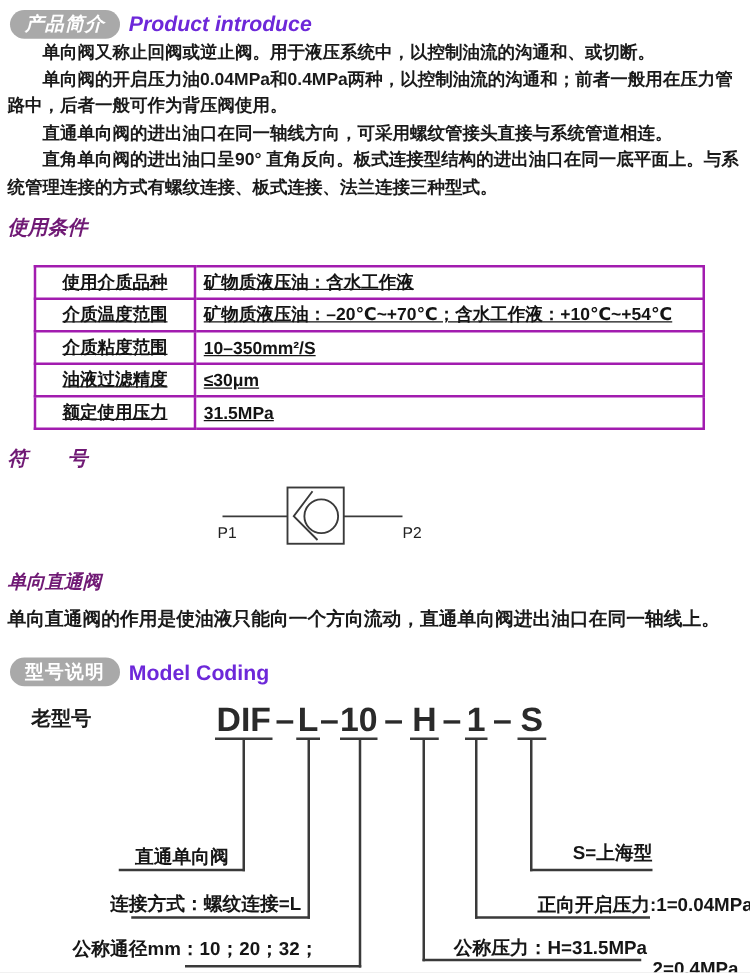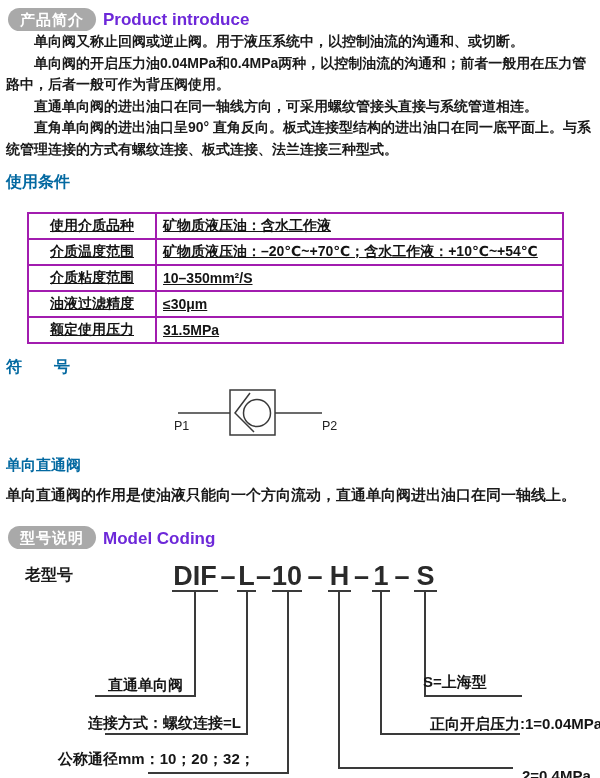--- a/index.html
+++ b/index.html
@@ -12,21 +12,21 @@
   .badge-row{position:absolute;left:8px;display:flex;align-items:center;gap:7px;}
   .pill{
     background:#a9a9a9;color:#ffffff;font-size:15px;font-weight:bold;
     padding:3px 12px;border-radius:13px;letter-spacing:1px;line-height:17px;
   }
   .en-title{font-size:17px;font-weight:600;color:#6d28d9;}
   
   .intro{position:absolute;left:6px;right:5px;top:31px;font-size:14px;line-height:21.5px;font-weight:600;}
   .intro p{margin:0;text-indent:2em;}
   
-  .sec-heading{position:absolute;left:6px;font-size:16px;font-weight:bold;color:#0369a1;}
+  .sec-heading{position:absolute;left:6px;font-size:16px;font-weight:bold;color:#701a75;font-style:italic;}
   
   .cond-table{
     position:absolute;left:27px;top:212px;width:537px;border-collapse:collapse;
     font-size:14px;font-weight:600;color:#141414;
   }
   .cond-table td{border:2px solid #a21caf;height:24px;padding:0;text-decoration:underline;}
   .cond-table td.c1{width:126px;text-align:center;}
   .cond-table td.c2{padding-left:6px;text-align:left;}
   
   .symbol-wrap{position:absolute;left:170px;top:382px;width:175px;height:56px;}
@@ -44,21 +44,21 @@
   }
   .vline{position:absolute;width:2px;background:#3a3a3a;}
   .hline{position:absolute;height:2px;background:#3a3a3a;}
   .diag-label{position:absolute;font-size:15px;font-weight:600;color:#161616;white-space:nowrap;}
 </style>
 </head>
 <body>
 
 <div class="page">
 
-  <div class="badge-row" style="top:8px;">
+  <div class="badge-row" style="top:8px;font-style:italic;">
     <span class="pill">产品简介</span>
     <span class="en-title">Product introduce</span>
   </div>
 
   <div class="intro">
     <p>单向阀又称止回阀或逆止阀。用于液压系统中，以控制油流的沟通和、或切断。</p>
     <p>单向阀的开启压力油0.04MPa和0.4MPa两种，以控制油流的沟通和；前者一般用在压力管路中，后者一般可作为背压阀使用。</p>
     <p>直通单向阀的进出油口在同一轴线方向，可采用螺纹管接头直接与系统管道相连。</p>
     <p>直角单向阀的进出油口呈90° 直角反向。板式连接型结构的进出油口在同一底平面上。与系统管理连接的方式有螺纹连接、板式连接、法兰连接三种型式。</p>
   </div>
@@ -136,17 +136,18 @@
   <div class="hline" style="left:95px;top:695px;width:101px;"></div>
   <div class="hline" style="left:105px;top:733px;width:143px;"></div>
   <div class="hline" style="left:148px;top:772px;width:141px;"></div>
   <div class="hline" style="left:338px;top:767px;width:175px;"></div>
   <div class="hline" style="left:380px;top:733px;width:140px;"></div>
   <div class="hline" style="left:424px;top:695px;width:98px;"></div>
 
   <div class="diag-label" style="left:95px;top:676px;width:101px;text-align:center;">直通单向阀</div>
   <div class="diag-label" style="left:88px;top:714px;">连接方式：螺纹连接=L</div>
   <div class="diag-label" style="left:58px;top:750px;">公称通径mm：10；20；32；</div>
+  <div class="diag-label" style="left:363px;top:749px;">公称压力：H=31.5MPa</div>
   <div class="diag-label" style="left:430px;top:715px;">正向开启压力:1=0.04MPa</div>
   <div class="diag-label" style="left:522px;top:735px;margin-top:32px;">2=0.4MPa</div>
-  <div class="diag-label" style="left:423px;top:673px;width:99px;text-align:left;">S=上海型</div>
+  <div class="diag-label" style="left:423px;top:673px;width:99px;text-align:right;">S=上海型</div>
 
 </div>
 
 </body></html>

